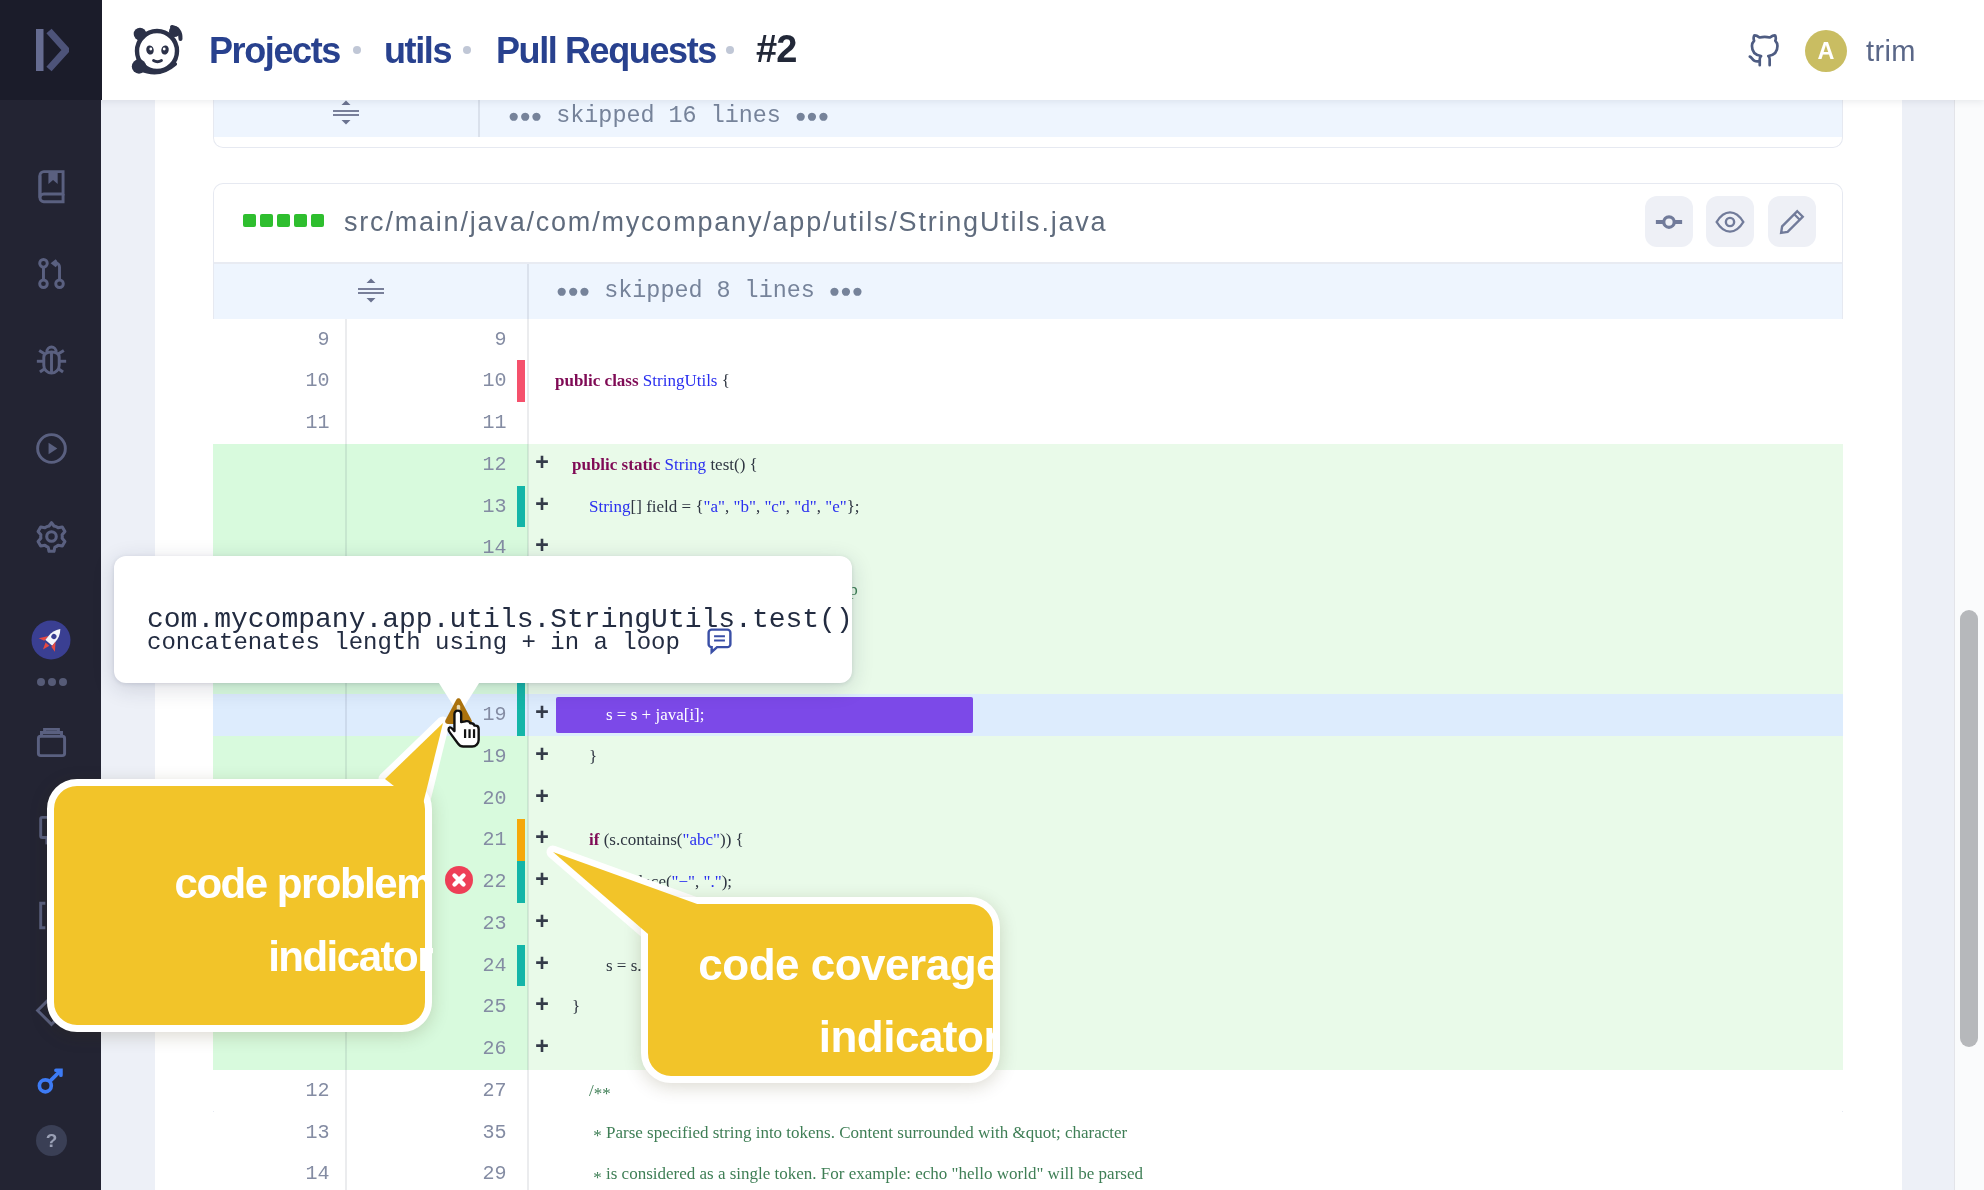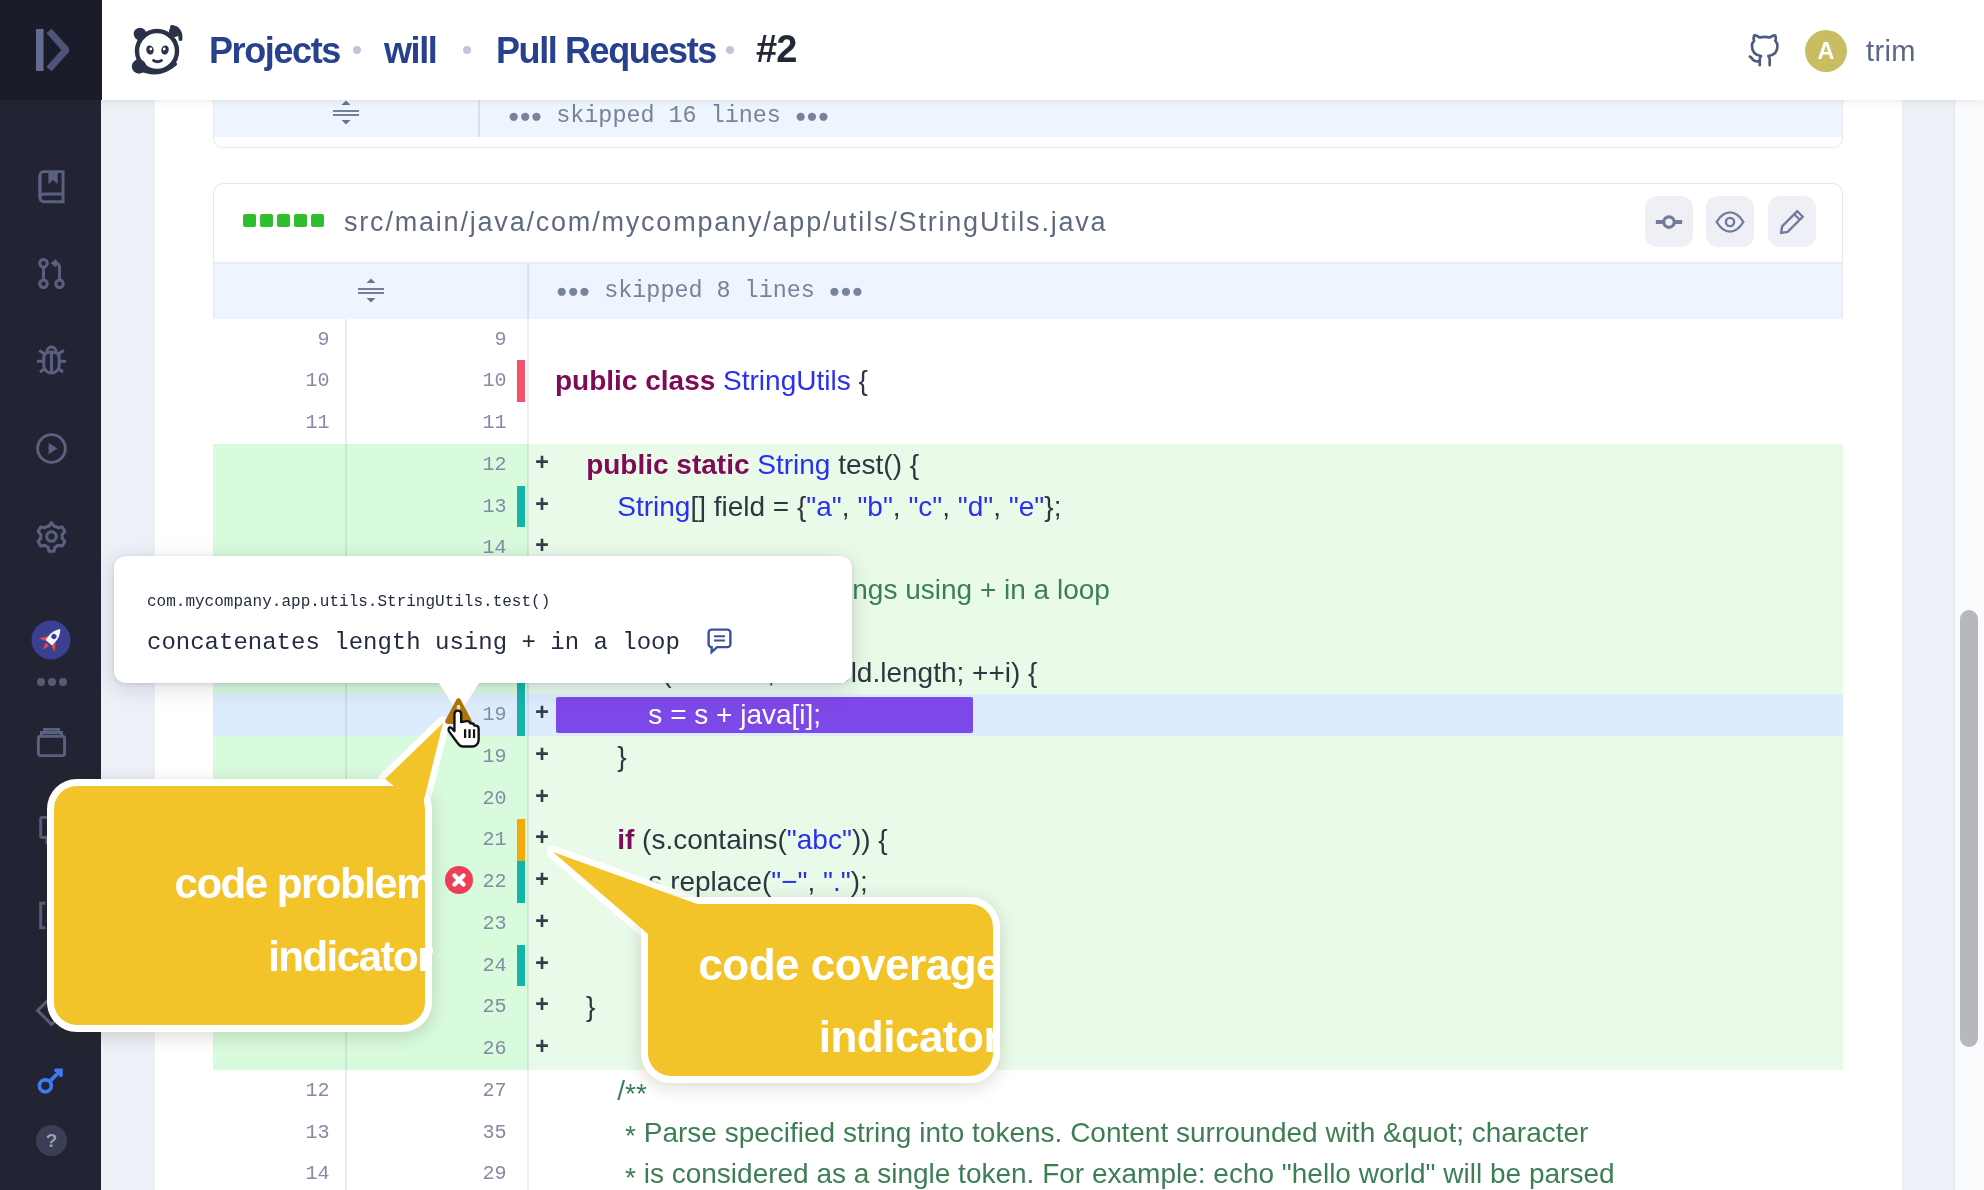--- a/index.html
+++ b/index.html
@@ -3,21 +3,21 @@
 <style>
 * { margin:0; padding:0; box-sizing:border-box; }
 html,body { width:1984px; height:1190px; overflow:hidden; background:#fff;
   font-family:"Liberation Sans",sans-serif; }
 .ab { position:absolute; }
 .mono { font-family:Liberation Mono, monospace; }
 .num { position:absolute; font-family:"Liberation Mono",monospace; font-size:20px;
   line-height:41.73px; height:41.73px; color:#848ca3; text-align:right; }
 .plus { position:absolute; font-family:"Liberation Mono",monospace; font-size:23.4px; font-weight:bold;
   line-height:41.73px; color:#343b49; }
-.code { position:absolute; font-family:Liberation Sans, sans-serif; font-size:28px;
+.code { position:absolute; font-family:Liberation Serif, serif; font-size:17px;
   line-height:41.73px; white-space:pre; color:#2f3642; }
 .code i { font-style:normal; }
 .code b { font-weight:normal; position:relative; top:3.5px; }
 i.k { color:#7f0a55; font-weight:bold; }
 i.t { color:#2a2ff0; }
 i.c { color:#3e7e55; }
 .fbtn { position:absolute; top:196px; width:48px; height:51px; background:#eef0f6; border-radius:12px; }
 .bub { position:absolute; background:#f2c429; border:7px solid #fff; border-radius:30px;
   box-shadow:0 4px 18px rgba(60,50,0,.18); }
 .bubtxt { position:absolute; text-align:right; color:#fff; font-weight:bold; line-height:1; }
@@ -201,21 +201,21 @@
 <circle cx="13" cy="46.5" r="7.2" fill="#2b3148"></circle>
 <ellipse cx="24" cy="30" rx="3.7" ry="4.6" fill="#2b3148" transform="rotate(-12 24 30)"></ellipse>
 <ellipse cx="39" cy="30" rx="3.7" ry="4.6" fill="#2b3148" transform="rotate(12 39 30)"></ellipse>
 <circle cx="24.8" cy="29" r="1.4" fill="#fff"></circle>
 <circle cx="38.2" cy="29" r="1.4" fill="#fff"></circle>
 <path d="M27.5 40.5 Q31.5 43 35.5 40.5" stroke="#2b3148" stroke-width="2.8" fill="none" stroke-linecap="round"></path>
 </svg>
   </div>
 <div class="ab" style="left:209px;top:30px;font-size:36px;font-weight:bold;letter-spacing:-1.4px;color:#28418e;z-index:51">Projects</div>
 <div class="ab" style="left:353px;top:46px;width:8px;height:8px;border-radius:50%;background:#c0c7d6;z-index:51"></div>
-<div class="ab" style="left:384px;top:30px;font-size:36px;font-weight:bold;letter-spacing:-1.4px;color:#28418e;z-index:51">will</div>
+<div class="ab" style="left:384px;top:30px;font-size:36px;font-weight:bold;letter-spacing:-1.4px;color:#28418e;z-index:51">utils</div>
 <div class="ab" style="left:463px;top:46px;width:8px;height:8px;border-radius:50%;background:#c0c7d6;z-index:51"></div>
 <div class="ab" style="left:496px;top:30px;font-size:36px;font-weight:bold;letter-spacing:-1.4px;color:#28418e;z-index:51">Pull Requests</div>
 <div class="ab" style="left:726px;top:46px;width:8px;height:8px;border-radius:50%;background:#c0c7d6;z-index:51"></div>
 <div class="ab" style="left:756px;top:28px;font-size:38px;font-weight:bold;letter-spacing:-1px;color:#222838;z-index:51">#2</div>
 <div class="ab" style="z-index:51">
     <svg class="ab" style="left:1747px;top:34px" width="34" height="34" viewBox="0 0 24 24" fill="none" stroke="#4e5c82" stroke-width="1.9" stroke-linecap="round" stroke-linejoin="round">
 <path d="M9 19c-5 1.5-5-2.5-7-3m14 6v-3.87a3.37 3.37 0 0 0-.94-2.61c3.14-.35 6.44-1.54 6.44-7A5.44 5.44 0 0 0 20 4.77 5.07 5.07 0 0 0 19.91 1S18.73.65 16 2.48a13.38 13.38 0 0 0-7 0C6.27.65 5.09 1 5.09 1A5.07 5.07 0 0 0 5 4.77 5.44 5.44 0 0 0 3.5 8.55c0 5.42 3.3 6.61 6.44 7A3.37 3.37 0 0 0 9 18.13V22"></path>
 </svg>
   </div>
 <div class="ab" style="left:1805px;top:30px;width:42px;height:42px;border-radius:50%;background:#c9bd62;z-index:51"></div>
@@ -304,21 +304,21 @@
 
 <div class="ab" style="left:444.5px;top:866px;width:28px;height:28px;border-radius:50%;background:#ee3f57;z-index:40"></div>
 <svg class="ab" style="left:444.5px;top:866px;z-index:41" width="28" height="28" viewBox="0 0 28 28">
   <path d="M9.5 9.5 L18.5 18.5 M18.5 9.5 L9.5 18.5" stroke="#fff" stroke-width="4.4" stroke-linecap="round"></path>
 </svg>
 
 <div class="ab" style="left:114px;top:556px;width:738px;height:127px;background:#fff;border-radius:12px;box-shadow:0 5px 22px rgba(30,40,70,.16),0 1px 4px rgba(30,40,70,.12);z-index:100"></div>
 <svg class="ab" style="left:433px;top:680px;z-index:100" width="52" height="36" viewBox="0 0 52 36">
     <path d="M4 0 H48 L29 30 Q26 34 23 30 Z" fill="#fff"></path>
   </svg>
-<div class="ab mono" style="left:147px;top:589px;font-size:16px;line-height:26px;color:#232c41;z-index:101;white-space:pre">com.mycompany.app.utils.StringUtils.test()</div>
+<div class="ab mono" style="left:147px;top:607px;font-size:28px;line-height:26px;color:#232c41;z-index:101;white-space:pre">com.mycompany.app.utils.StringUtils.test()</div>
 <div class="ab mono" style="left:147px;top:628px;font-size:24px;line-height:30px;color:#232c41;z-index:101;white-space:pre">concatenates length using + in a loop</div>
 <svg class="ab" style="left:705px;top:626px;z-index:101" width="29" height="29" viewBox="0 0 24 24" fill="none" stroke="#3a4fa6" stroke-width="2">
   <path d="M3 5.5 A2.5 2.5 0 0 1 5.5 3 H18.5 A2.5 2.5 0 0 1 21 5.5 V15 A2.5 2.5 0 0 1 18.5 17.5 H10 L5.5 21.5 V17.5 A2.5 2.5 0 0 1 3 15 Z"></path>
   <path d="M7.5 8.5 H16.5 M7.5 12 H16.5" stroke-width="1.8"></path>
 </svg>
 
 <svg class="ab" style="left:442px;top:696px;z-index:120" width="33" height="32" viewBox="0 0 36 35">
   <path d="M18 2.5 C19.2 2.5 20 3.2 20.6 4.3 L32.2 26.2 C33.3 28.3 32 30.5 29.6 30.5 L6.4 30.5 C4 30.5 2.7 28.3 3.8 26.2 L15.4 4.3 C16 3.2 16.8 2.5 18 2.5 Z" fill="#ab720d"></path>
   <rect x="16.1" y="9.5" width="3.8" height="11" rx="1.9" fill="#ecdbb0"></rect>
   <circle cx="18" cy="25" r="2.1" fill="#ecdbb0"></circle>

